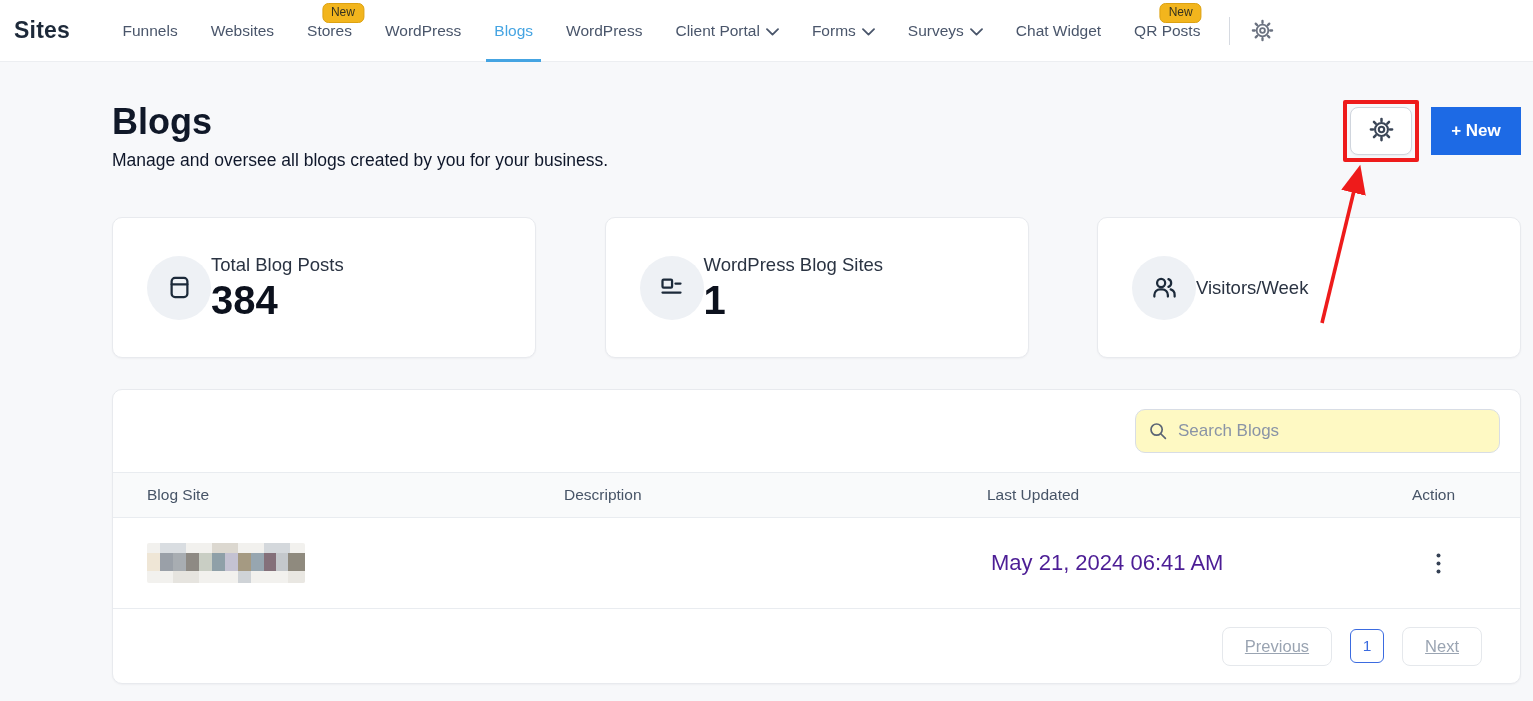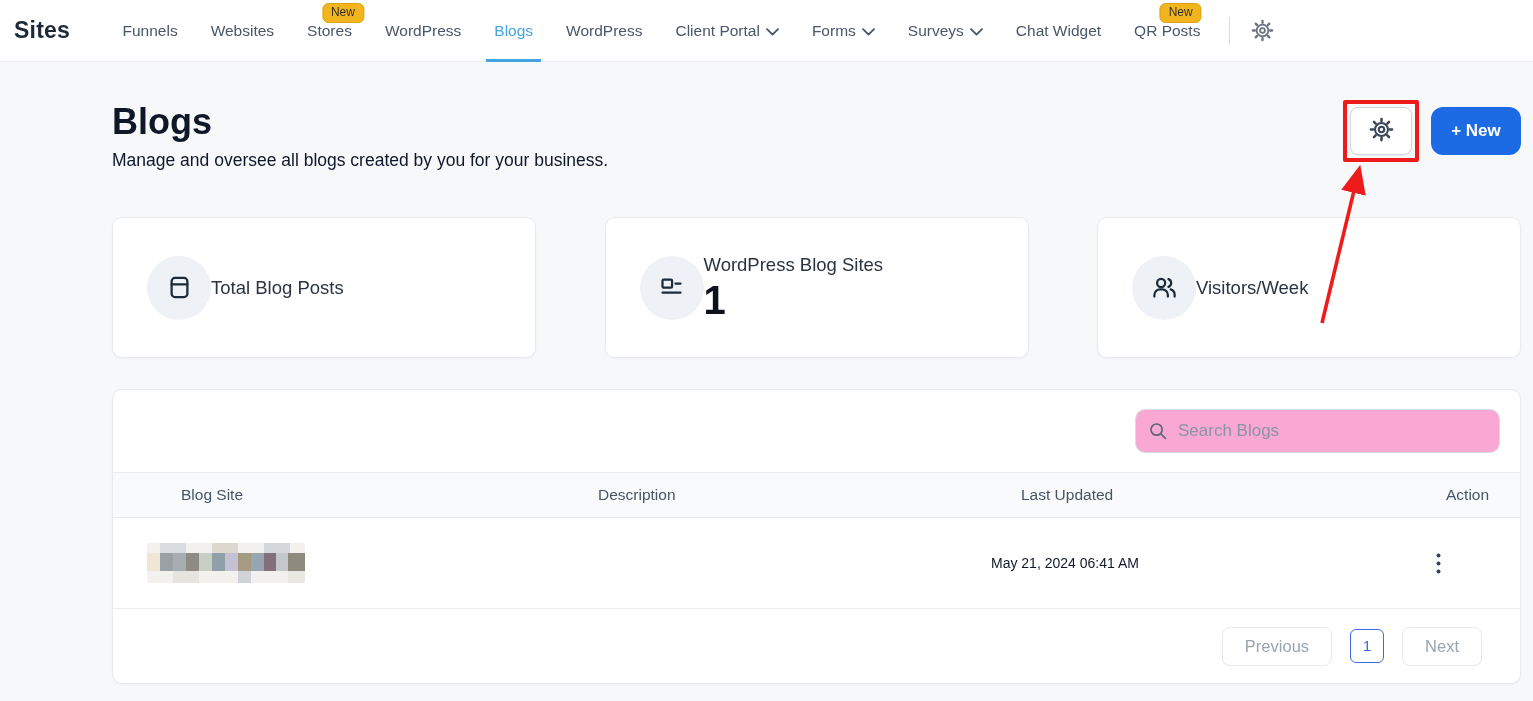--- a/index.html
+++ b/index.html
@@ -41,21 +41,21 @@
   .page-subtitle { font-size:17.5px; color:#0f172a; margin-top:6px; }
   .header-actions { display:flex; align-items:center; gap:12px; margin-top:0; }
   .highlight-box { border:4px solid #ee1b1b; border-radius:2px; padding:3px; background:transparent; }
   .settings-btn {
     width:62px; height:48px; background:#ffffff; border:1px solid #d0d5dd; border-radius:8px;
     display:flex; align-items:center; justify-content:center; cursor:pointer;
     box-shadow:0 1px 2px rgba(16,24,40,.05);
   }
   .new-btn {
     height:48px; min-width:90px; padding:0 20px; background:#1d6ae5; color:#ffffff;
-    border:none; border-radius:12px; font-size:17px; font-weight:700; cursor:pointer;
+    border:none; border-radius:0; font-size:17px; font-weight:700; cursor:pointer;
     font-family:"Liberation Sans", sans-serif;
   }
   
   .stats-row { display:flex; justify-content:space-between; margin-top:46px; }
   .stat-card {
     width:424px; height:141px; background:#ffffff; border:1px solid #e8eaee; border-radius:10px;
     box-shadow:0 1px 2px rgba(16,24,40,.04);
     display:flex; align-items:center; padding-left:34px; 
   }
   .stat-icon-circle {
@@ -67,38 +67,38 @@
   
   .table-card {
     margin-top:31px; background:#ffffff; border:1px solid #e8eaee; border-radius:10px;
     box-shadow:0 1px 2px rgba(16,24,40,.04); overflow:hidden;
   }
   .table-toolbar { display:flex; justify-content:flex-end; padding:19px 20px; }
   .search-wrap { position:relative; width:365px; }
   .search-input {
     width:100%; height:44px; border:1px solid #d8dde5; border-radius:10px;
     padding:0 14px 0 42px; font-size:17px; color:#344054; outline:none;
-    font-family:"Liberation Sans", sans-serif; background:#f9a8d4;
+    font-family:"Liberation Sans", sans-serif; background:#fef9c3;
   }
   .search-input::placeholder { color:#8a94a6; }
   .search-icon { position:absolute; left:13px; top:12px; }
   .t-grid { display:grid; grid-template-columns:417px 423px 425px 1fr; padding:0 0 0 34px; align-items:center; }
   .t-head { background:#f9fafb; border-top:1px solid #e9ecf0; border-bottom:1px solid #e9ecf0; height:46px; }
-  .t-head .th { font-size:15.5px; font-weight:500; color:#475467;margin-left:34px; }
+  .t-head .th { font-size:15.5px; font-weight:500; color:#475467; }
   .t-row { height:91px; border-bottom:1px solid #e9ecf0; }
-  .cell-date { font-size:14px; color:#0f172a; padding-left:4px; }
+  .cell-date { font-size:22px; color:#4c1d95; padding-left:4px; }
   .redacted-blob { width:158px; height:40px; border-radius:2px; overflow:hidden; }
   .kebab-btn {
     width:36px; height:36px; margin-left:8px; border:none; background:transparent; cursor:pointer;
     display:flex; align-items:center; justify-content:center;
   }
   .table-footer { display:flex; justify-content:flex-end; align-items:center; height:74px; padding-right:38px; gap:18px; }
   .pg-btn {
     background:#ffffff; border:1px solid #e5e8ec; border-radius:8px; color:#9aa4b2;
-    font-size:16.5px; padding:9px 22px; cursor:pointer; font-family:"Liberation Sans", sans-serif;
+    font-size:16.5px; padding:9px 22px; cursor:pointer; font-family:"Liberation Sans", sans-serif;text-decoration:underline;
   }
   .pg-page {
     width:34px; height:34px; border:1px solid #3b6be0; border-radius:6px; color:#3b6be0;
     background:#fff; font-size:15.5px; cursor:pointer; font-family:"Liberation Sans", sans-serif;
   }
   
   .annotation-arrow { position:absolute; left:1295px; top:160px; width:90px; height:175px; z-index:3; pointer-events:none; }
 </style>
 </head>
 <body>
@@ -211,20 +211,21 @@
   <div class="stats-row">
     <div class="stat-card">
       <div class="stat-icon-circle">
         <svg width="27" height="27" viewBox="0 0 24 24" fill="none" stroke="#1c2a3a" stroke-width="2" stroke-linecap="round" stroke-linejoin="round">
           <rect x="5" y="3.5" width="14" height="17" rx="3"></rect>
           <line x1="5" y1="9.2" x2="19" y2="9.2"></line>
         </svg>
       </div>
       <div>
         <div class="stat-label">Total Blog Posts</div>
+        <div class="stat-value">384</div>
       </div>
     </div>
     <div class="stat-card">
       <div class="stat-icon-circle">
         <svg width="27" height="27" viewBox="0 0 24 24" fill="none" stroke="#1c2a3a" stroke-width="2" stroke-linecap="round" stroke-linejoin="round">
           <rect x="4" y="5" width="8.5" height="7" rx="1"></rect>
           <line x1="15.5" y1="8.5" x2="20" y2="8.5"></line>
           <line x1="4" y1="16.5" x2="20" y2="16.5"></line>
         </svg>
       </div>

